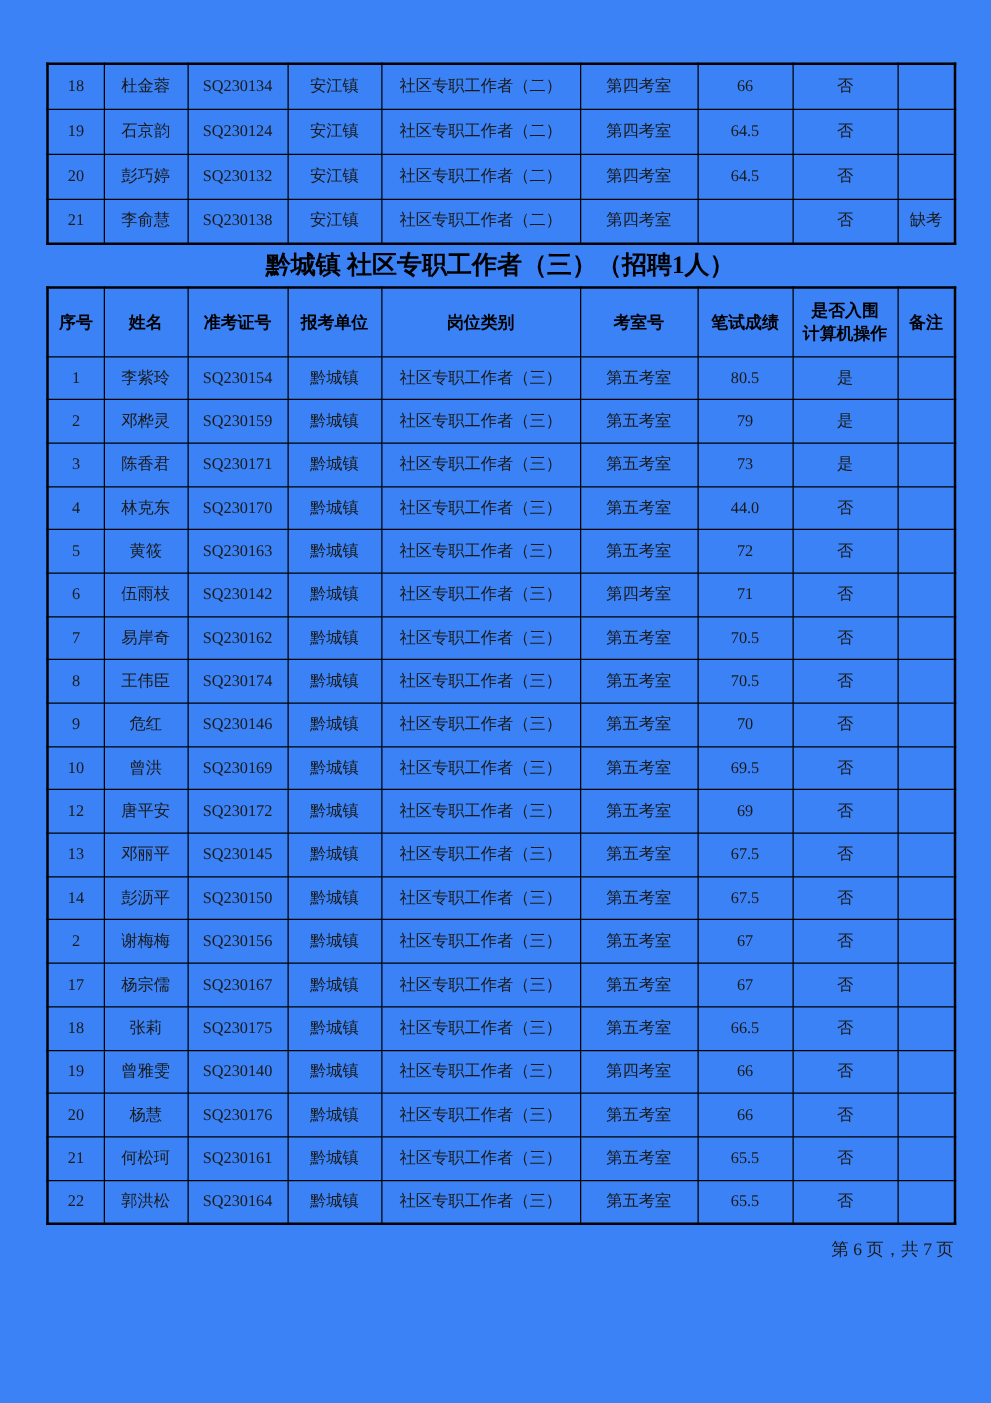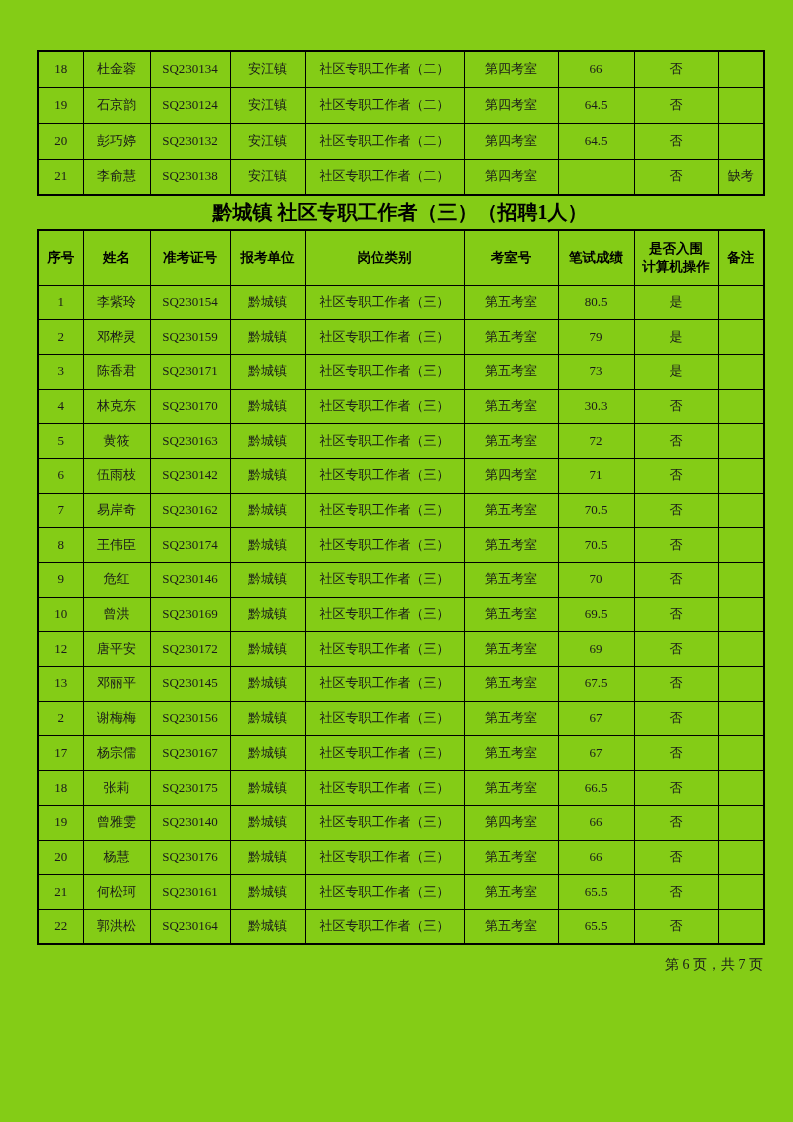--- a/index.html
+++ b/index.html
@@ -1,17 +1,17 @@
 <!DOCTYPE html>
 <html><head>
 <meta charset="utf-8">
 <style>
   html,body { margin:0; padding:0; background:#e8e8e8; }
   .page {
-    width:793px; height:1122px; background:#84cc16; margin:0 auto;
+    width:793px; height:1122px; background:#3b82f6; margin:0 auto;
     font-family:"Liberation Serif","DejaVu Serif",serif; color:#000;
     position:relative; box-sizing:border-box; overflow:hidden;
   }
   table.grid {
     border-collapse:collapse; table-layout:fixed;
     margin-left:37px; width:726px;
     border:2px solid #000;
   }
   table.grid th, table.grid td {
     border:1px solid #000;
@@ -175,21 +175,21 @@
           <td>是</td>
           <td></td>
         </tr>
         <tr>
           <td>4</td>
           <td>林克东</td>
           <td>SQ230170</td>
           <td>黔城镇</td>
           <td>社区专职工作者（三）</td>
           <td>第五考室</td>
-          <td>30.3</td>
+          <td>44.0</td>
           <td>否</td>
           <td></td>
         </tr>
         <tr>
           <td>5</td>
           <td>黄筱</td>
           <td>SQ230163</td>
           <td>黔城镇</td>
           <td>社区专职工作者（三）</td>
           <td>第五考室</td>
@@ -268,20 +268,31 @@
           <td>邓丽平</td>
           <td>SQ230145</td>
           <td>黔城镇</td>
           <td>社区专职工作者（三）</td>
           <td>第五考室</td>
           <td>67.5</td>
           <td>否</td>
           <td></td>
         </tr>
         <tr>
+          <td>14</td>
+          <td>彭沥平</td>
+          <td>SQ230150</td>
+          <td>黔城镇</td>
+          <td>社区专职工作者（三）</td>
+          <td>第五考室</td>
+          <td>67.5</td>
+          <td>否</td>
+          <td></td>
+        </tr>
+        <tr>
           <td>2</td>
           <td>谢梅梅</td>
           <td>SQ230156</td>
           <td>黔城镇</td>
           <td>社区专职工作者（三）</td>
           <td>第五考室</td>
           <td>67</td>
           <td>否</td>
           <td></td>
         </tr>

